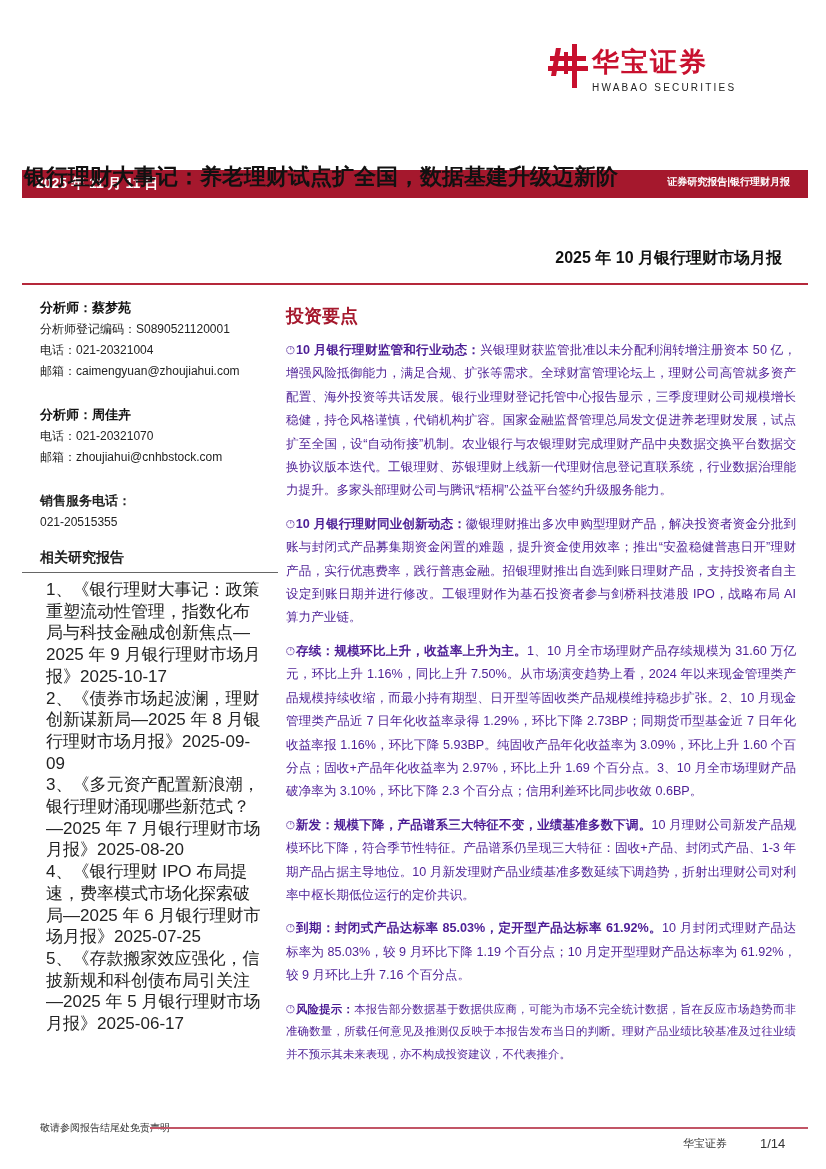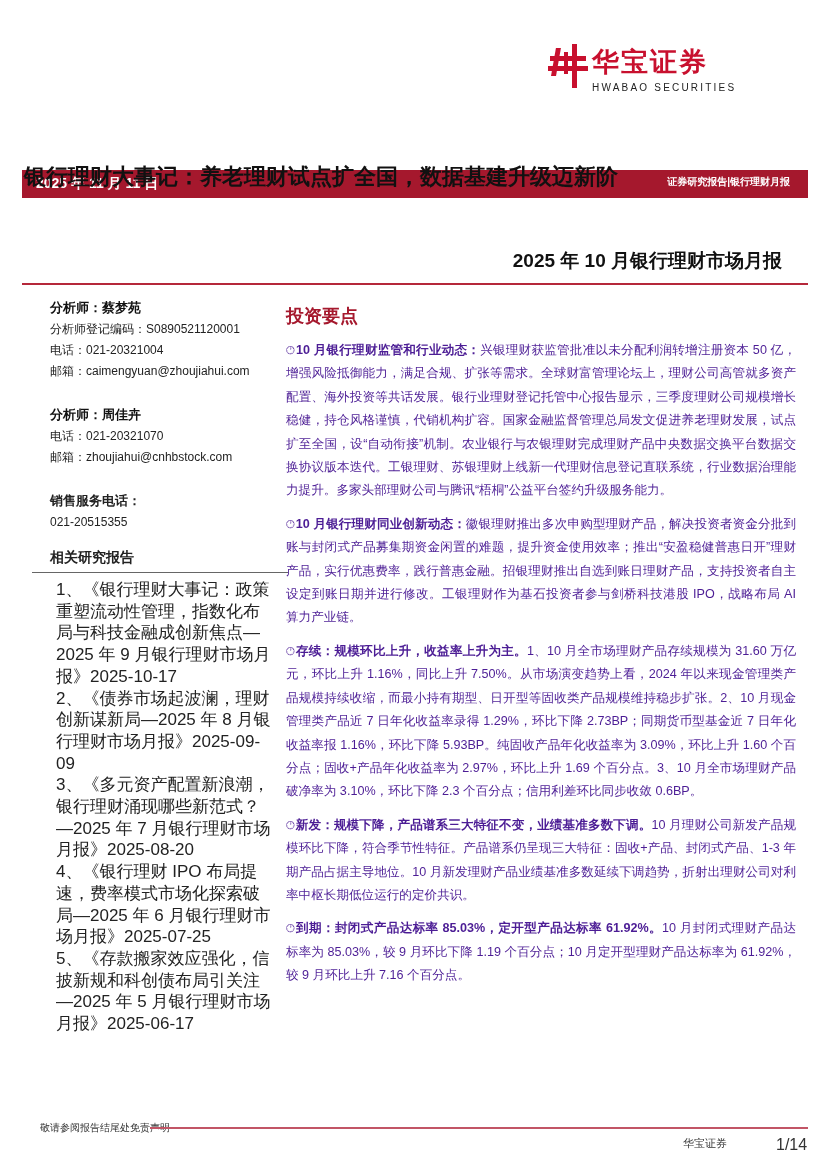--- a/index.html
+++ b/index.html
@@ -10,45 +10,45 @@
   .logo .cn { position: absolute; left: 44px; top: 2px; font-size: 27px; font-weight: bold;
               color: #c8102e; letter-spacing: 2px; font-family: "DejaVu Sans", sans-serif; }
   .logo .en { position: absolute; left: 44px; top: 40px; font-size: 10px; color: #222;
               letter-spacing: 2.2px; font-family: "Liberation Sans", sans-serif; }
   .banner { position: absolute; left: 22px; top: 122px; width: 786px; height: 28px;
             background: #a5182d; color: #fff; margin-top: 48px; }
   .banner .date { position: absolute; left: 14px; top: 5px; font-size: 14px; font-weight: bold; }
   .banner .cat { position: absolute; right: 18px; top: 5px; font-size: 10px; font-weight: bold; }
   .title { position: absolute; left: 24px; top: 157px; width: 790px; font-size: 22px;
            font-weight: bold; line-height: 38px; color: #111; font-family: "DejaVu Serif", serif; }
-  .subtitle { position: absolute; right: 44px; top: 248px; font-size: 19px; font-weight: bold;
+  .subtitle { position: absolute; right: 44px; top: 248px; font-size: 16px; font-weight: bold;
               color: #111; }
   .rule-red { position: absolute; left: 22px; top: 283px; width: 786px; height: 2px; background: #b5283a; }
-  .left { position: absolute; left: 50px; top: 297px; width: 222px; font-size: 12px; color: #222; }
+  .left { position: absolute; left: 40px; top: 297px; width: 222px; font-size: 12px; color: #222; }
   .analyst { margin-bottom: 22px; }
   .analyst .name { font-weight: bold; font-size: 13px; line-height: 22px; color: #111; }
   .analyst .line { line-height: 21px; font-size: 12px; }
   .sales-title { font-weight: bold; font-size: 13px; line-height: 22px; }
   .sales-phone { line-height: 20px; margin-bottom: 14px; }
   .rel-title { font-weight: bold; font-size: 14px; line-height: 22px; padding-bottom: 4px;
                border-bottom: 1.5px solid #666; margin-left: -18px; width: 238px; padding-left: 18px; }
   .rel-list { margin-top: 6px; padding-left: 6px; }
   .rel-item { font-size: 17px; line-height: 21.7px; color: #222; }
   .right { position: absolute; left: 286px; top: 303px; width: 510px; }
   .inv-title { font-size: 18px; font-weight: bold; color: #a5182d; line-height: 26px;
                margin-bottom: 10px; font-family: "DejaVu Serif", serif; }
   .point { font-size: 12.6px; line-height: 23.4px; color: #4c1d95; margin-bottom: 10px;
            text-align: justify; }
   .point .bullet { font-size: 11px; margin-right: 1px; }
   .point .head { font-weight: bold; }
   .point.risk { font-size: 11.4px; line-height: 22.5px; }
   .footer-note { position: absolute; left: 40px; top: 1121px; font-size: 10px; color: #333; }
   .footer-rule { position: absolute; left: 150px; top: 1127px; width: 658px; height: 2px; background: #c25566; }
   .footer-brand { position: absolute; left: 683px; top: 1136px; font-size: 11px; color: #333; }
-  .footer-page { position: absolute; left: 776px; top: 1136px; font-size: 16px; color: #333; }
+  .footer-page { position: absolute; left: 760px; top: 1136px; font-size: 13px; color: #333; }
 </style>
 </head>
 <body>
 
 <div class="logo">
   <svg class="mark" viewBox="0 0 40 46">
     <rect x="2" y="14" width="36" height="5" fill="#c8102e"></rect>
     <rect x="0" y="24" width="40" height="5" fill="#c8102e"></rect>
     <rect x="9" y="6" width="5" height="28" fill="#c8102e" transform="skewX(-10)"></rect>
     <rect x="24" y="2" width="5" height="44" fill="#c8102e"></rect>
@@ -103,18 +103,21 @@
   </div>
   <div class="point">
     <span class="bullet">🕐︎</span><span class="head">存续：规模环比上升，收益率上升为主。</span><span>1、10 月全市场理财产品存续规模为 31.60 万亿元，环比上升 1.16%，同比上升 7.50%。从市场演变趋势上看，2024 年以来现金管理类产品规模持续收缩，而最小持有期型、日开型等固收类产品规模维持稳步扩张。2、10 月现金管理类产品近 7 日年化收益率录得 1.29%，环比下降 2.73BP；同期货币型基金近 7 日年化收益率报 1.16%，环比下降 5.93BP。纯固收产品年化收益率为 3.09%，环比上升 1.60 个百分点；固收+产品年化收益率为 2.97%，环比上升 1.69 个百分点。3、10 月全市场理财产品破净率为 3.10%，环比下降 2.3 个百分点；信用利差环比同步收敛 0.6BP。</span>
   </div>
   <div class="point">
     <span class="bullet">🕐︎</span><span class="head">新发：规模下降，产品谱系三大特征不变，业绩基准多数下调。</span><span>10 月理财公司新发产品规模环比下降，符合季节性特征。产品谱系仍呈现三大特征：固收+产品、封闭式产品、1-3 年期产品占据主导地位。10 月新发理财产品业绩基准多数延续下调趋势，折射出理财公司对利率中枢长期低位运行的定价共识。</span>
   </div>
   <div class="point">
     <span class="bullet">🕐︎</span><span class="head">到期：封闭式产品达标率 85.03%，定开型产品达标率 61.92%。</span><span>10 月封闭式理财产品达标率为 85.03%，较 9 月环比下降 1.19 个百分点；10 月定开型理财产品达标率为 61.92%，较 9 月环比上升 7.16 个百分点。</span>
   </div>
+  <div class="point risk">
+    <span class="bullet">🕐︎</span><span class="head">风险提示：</span><span>本报告部分数据基于数据供应商，可能为市场不完全统计数据，旨在反应市场趋势而非准确数量，所载任何意见及推测仅反映于本报告发布当日的判断。理财产品业绩比较基准及过往业绩并不预示其未来表现，亦不构成投资建议，不代表推介。</span>
+  </div>
 </div>
 
 <div class="footer-note">敬请参阅报告结尾处免责声明</div>
 <div class="footer-rule"></div>
 <div class="footer-brand">华宝证券</div>
 <div class="footer-page">1/14</div>
 
 </body></html>

